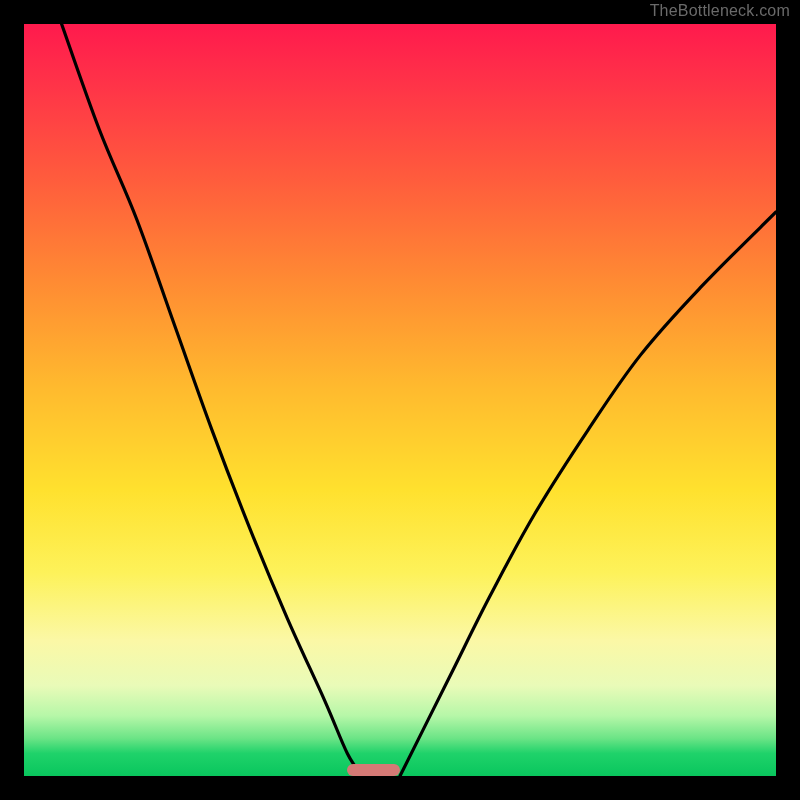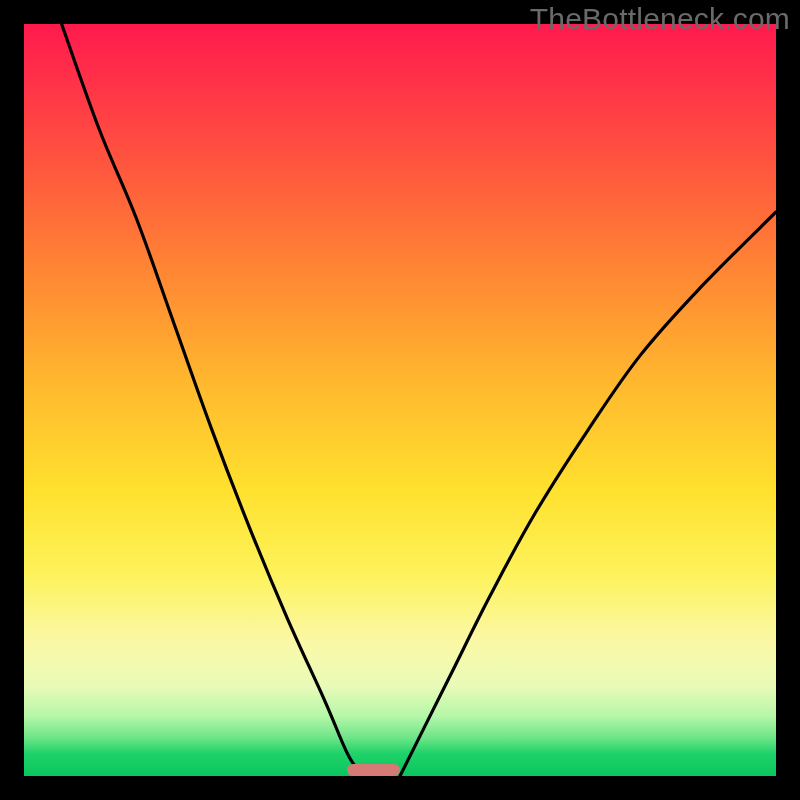--- a/index.html
+++ b/index.html
@@ -31,21 +31,21 @@
       #6be486 95%,
       #1fd26a 97%,
       #09c65d 100%
     );
   }
   .watermark {
     position: absolute;
     top: 2px;
     right: 10px;
     color: #6a6a6a;
-    font-size: 30px;
+    font-size: 16px;
     letter-spacing: 0.2px;
     font-weight: 400;
     user-select: none;
   }
   svg.curves {
     position: absolute;
     left: 0;
     top: 0;
     width: 752px;
     height: 752px;

